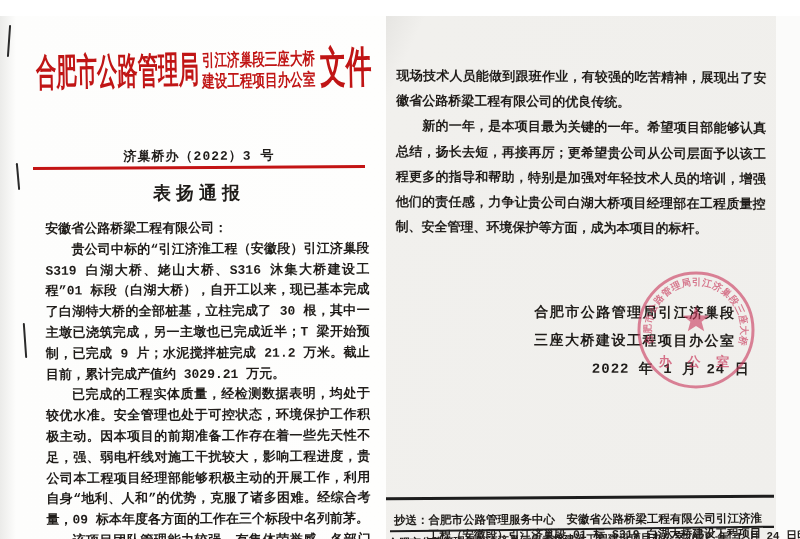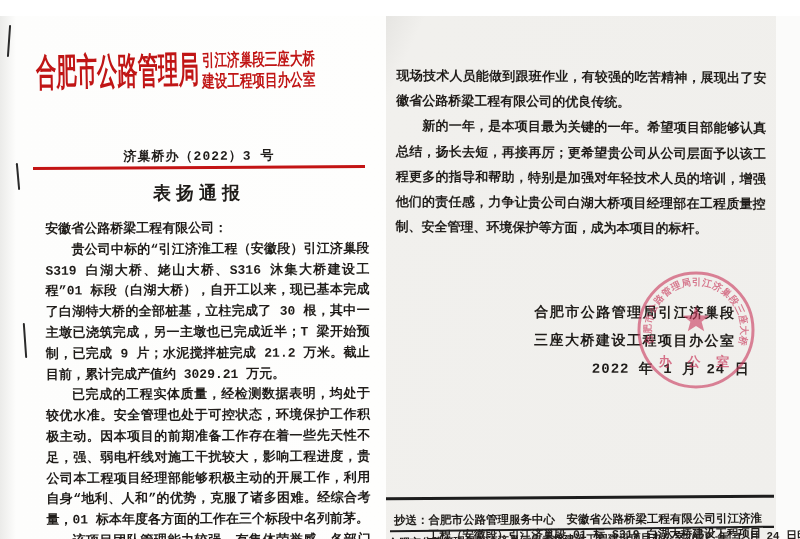--- a/index.html
+++ b/index.html
@@ -102,30 +102,33 @@
     <div class="scan-mark m3"></div>
 
     <div class="letterhead">
       <div class="lh-main">
         <span class="cond">合肥市公路管理局</span>
       </div>
       <div class="lh-sub">
         <span class="cond">引江济巢段三座大桥</span>
         <span class="cond">建设工程项目办公室</span>
       </div>
+      <div class="lh-word">
+        <span class="cond">文件</span>
+      </div>
     </div>
 
     <div class="doc-number">济巢桥办（2022）3 号</div>
     <div class="red-rule"></div>
     <div class="doc-title">表扬通报</div>
 
     <div class="body-left">
       <p>安徽省公路桥梁工程有限公司：</p>
       <p class="indent">贵公司中标的“引江济淮工程（安徽段）引江济巢段 S319 白湖大桥、姥山大桥、S316 沐集大桥建设工程”01 标段（白湖大桥），自开工以来，现已基本完成了白湖特大桥的全部桩基，立柱完成了 30 根，其中一主墩已浇筑完成，另一主墩也已完成近半；T 梁开始预制，已完成 9 片；水泥搅拌桩完成 21.2 万米。截止目前，累计完成产值约 3029.21 万元。</p>
-      <p class="indent">已完成的工程实体质量，经检测数据表明，均处于较优水准。安全管理也处于可控状态，环境保护工作积极主动。因本项目的前期准备工作存在着一些先天性不足，强、弱电杆线对施工干扰较大，影响工程进度，贵公司本工程项目经理部能够积极主动的开展工作，利用自身“地利、人和”的优势，克服了诸多困难。经综合考量，01 标本年度各方面的工作在三个标段中名列前茅。</p>
+      <p class="indent">已完成的工程实体质量，经检测数据表明，均处于较优水准。安全管理也处于可控状态，环境保护工作积极主动。因本项目的前期准备工作存在着一些先天性不足，强、弱电杆线对施工干扰较大，影响工程进度，贵公司本工程项目经理部能够积极主动的开展工作，利用自身“地利、人和”的优势，克服了诸多困难。经综合考量，09 标本年度各方面的工作在三个标段中名列前茅。</p>
       <p class="indent">该项目团队管理能力较强，有集体荣誉感。各部门分工协作，</p>
     </div>
   </div>
 
   <div class="page page-right">
 
     <div class="body-right">
       <p>现场技术人员能做到跟班作业，有较强的吃苦精神，展现出了安徽省公路桥梁工程有限公司的优良传统。</p>
       <p class="indent">新的一年，是本项目最为关键的一年。希望项目部能够认真总结，扬长去短，再接再厉；更希望贵公司从公司层面予以该工程更多的指导和帮助，特别是加强对年轻技术人员的培训，增强他们的责任感，力争让贵公司白湖大桥项目经理部在工程质量控制、安全管理、环境保护等方面，成为本项目的标杆。</p>
     </div>

